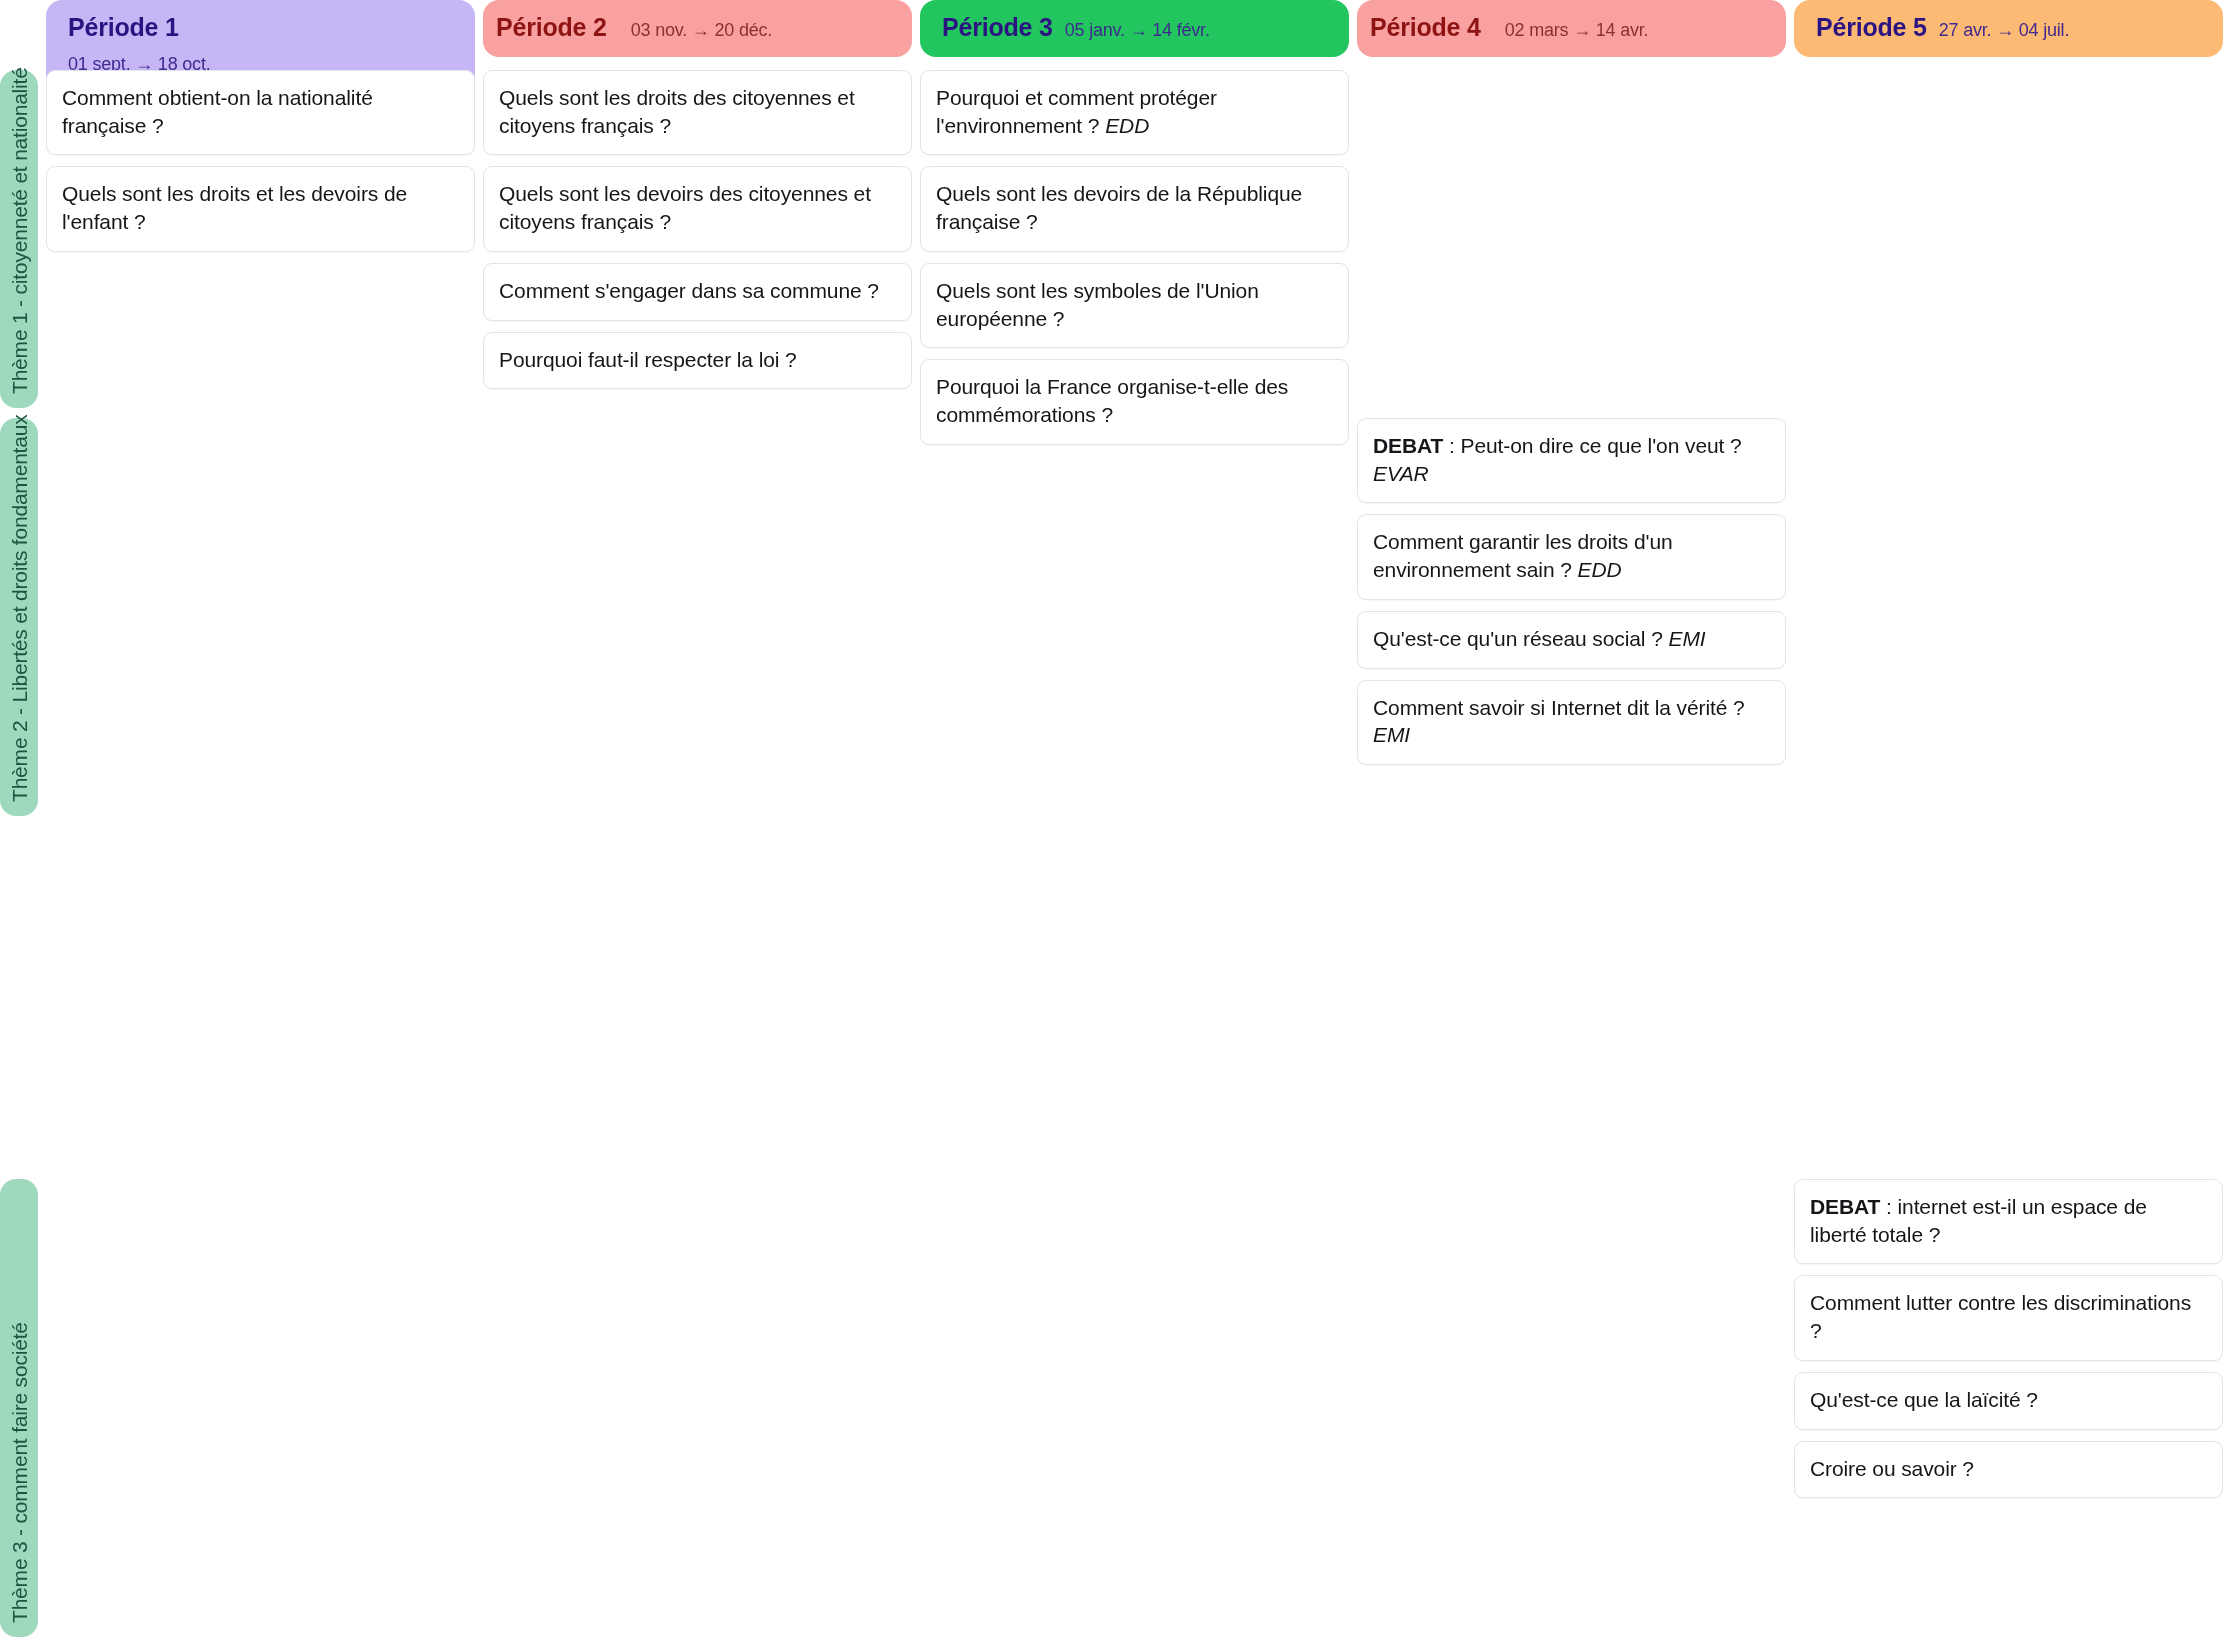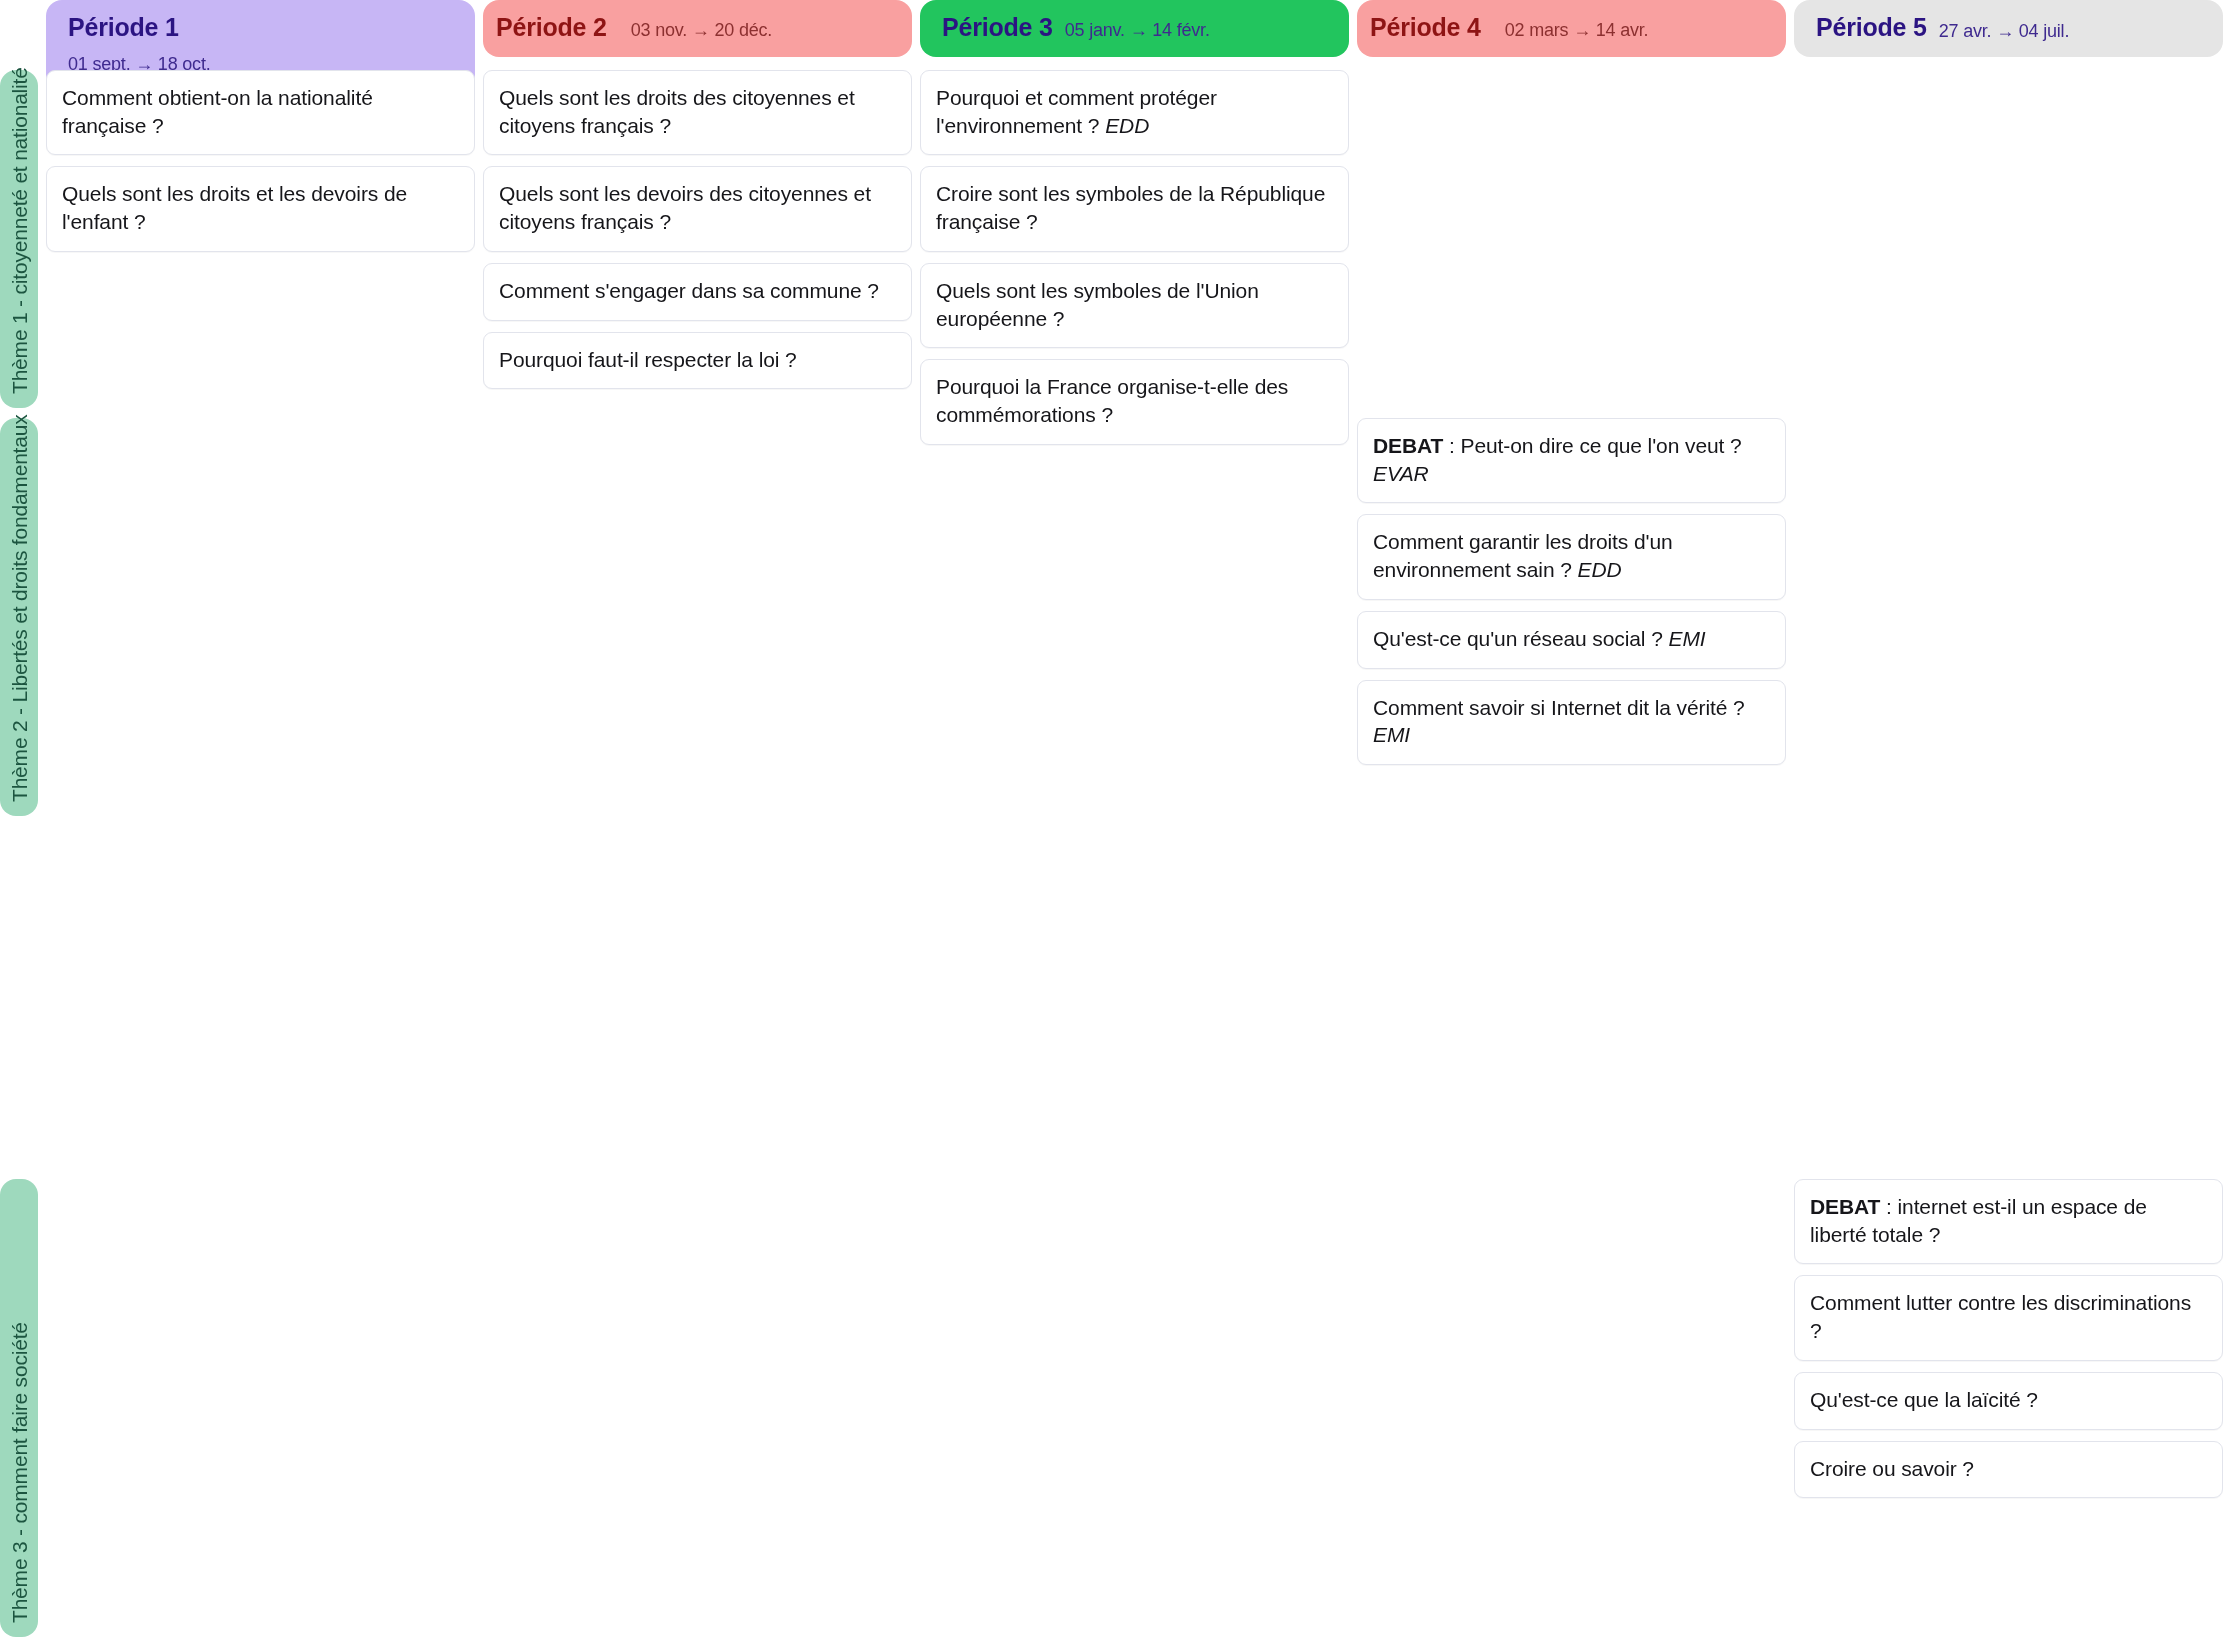--- a/index.html
+++ b/index.html
@@ -152,21 +152,21 @@
         <span class="period-dates">05 janv. → 14 févr.</span>
       </div>
     </div>
     <div class="period-cell">
       <div class="period-pill coral" style="background: rgb(249, 160, 160);">
         <span class="period-name">Période 4</span>
         <span class="period-dates">02 mars → 14 avr.</span>
       </div>
     </div>
     <div class="period-cell">
-      <div class="period-pill violet" style="background: #e5e5e5; align-items: flex-end;">
+      <div class="period-pill violet" style="background: #fdba74;">
         <span class="period-name">Période 5</span>
         <span class="period-dates">27 avr. → 04 juil.</span>
       </div>
     </div>
   </div>
 
   <div class="theme-band" style="top:70px; height:338px;">
     <div class="theme-label" style="background: rgb(158, 217, 189);">
       <span style="color: rgb(28, 85, 64);">Thème 1 - citoyenneté et nationalité</span>
     </div>
@@ -176,21 +176,21 @@
           <div class="card">Quels sont les droits et les devoirs de l'enfant ?</div>
         </div>
       <div class="col">
           <div class="card">Quels sont les droits des citoyennes et citoyens français ?</div>
           <div class="card">Quels sont les devoirs des citoyennes et citoyens français ?</div>
           <div class="card">Comment s'engager dans sa commune ?</div>
           <div class="card">Pourquoi faut-il respecter la loi ?</div>
         </div>
       <div class="col">
           <div class="card">Pourquoi et comment protéger l'environnement ? <i>EDD</i></div>
-          <div class="card">Croire sont les symboles de la République française ?</div>
+          <div class="card">Quels sont les devoirs de la République française ?</div>
           <div class="card">Quels sont les symboles de l'Union européenne ?</div>
           <div class="card">Pourquoi la France organise-t-elle des commémorations ?</div>
         </div>
       <div class="col"></div>
       <div class="col"></div>
     </div>
   </div>
 
   <div class="theme-band" style="top:418px; height:398px;">
     <div class="theme-label" style="background: rgb(158, 217, 189);">

